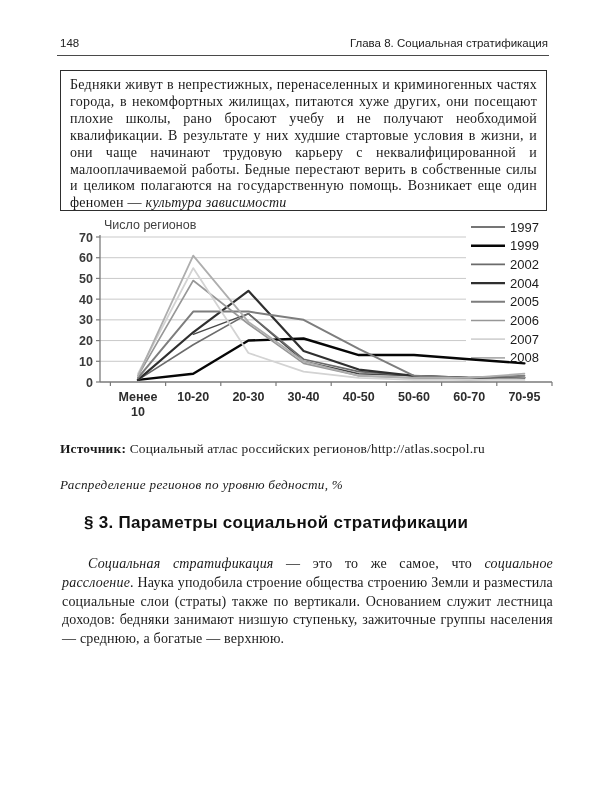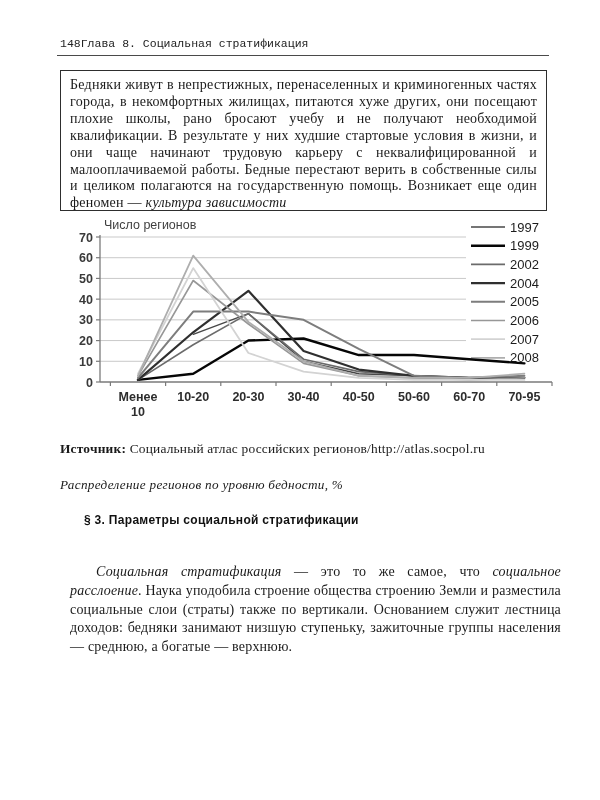--- a/index.html
+++ b/index.html
@@ -1,35 +1,35 @@
 <!DOCTYPE html>
 <html><head>
 <meta charset="utf-8">
 <style>
   html,body{margin:0;padding:0;background:#fff;}
   .page{position:relative;width:600px;height:800px;background:#ffffff;overflow:hidden;
         font-family:"Liberation Serif",serif;color:#1a1a1a;}
   .pagehead{position:absolute;left:60px;top:37px;width:488px;display:flex;
-        align-items:baseline;
-        font-family:Liberation Mono, monospace;font-size:11.5px;color:#222;}
+        justify-content:space-between;align-items:baseline;
+        font-family:Liberation Sans, sans-serif;font-size:11.5px;color:#222;}
   .rule{position:absolute;left:57px;top:55px;width:492px;border-top:1.5px solid #4a4a4a;}
   .textbox{position:absolute;left:60px;top:70px;width:487px;height:141px;
         box-sizing:border-box;border:1.4px solid #2e2e2e;padding:6px 9px 20px 9px;
         font-size:14px;line-height:16.9px;letter-spacing:0.25px;text-align:justify;}
   .textbox em{font-style:italic;}
   .chartwrap{position:absolute;left:60px;top:218px;width:505px;height:215px;margin:0;}
   .source{position:absolute;left:60px;top:441px;width:489px;margin:0;
         font-size:13.4px;letter-spacing:0.2px;}
   .source b{font-weight:bold;}
   .caption{position:absolute;left:60px;top:477px;width:489px;margin:0;
         font-size:13.2px;font-style:italic;letter-spacing:0.3px;}
   .section{position:absolute;left:84px;top:513px;width:465px;margin:0;
-        font-family:"Liberation Sans",sans-serif;font-weight:bold;font-size:12px;
+        font-family:"Liberation Sans",sans-serif;font-weight:bold;font-size:17px;
         letter-spacing:0.3px;color:#111;}
-  .bodytext{position:absolute;left:58px;top:551px;width:491px;margin:12px;
+  .bodytext{position:absolute;left:58px;top:551px;width:491px;margin:4px;
         font-size:14px;line-height:18.8px;letter-spacing:0.2px;text-align:justify;
         text-indent:26px;}
   .bodytext em{font-style:italic;}
   svg text{font-family:"Liberation Sans",sans-serif;}
 </style>
 </head>
 <body>
 
 <div class="page">
 

